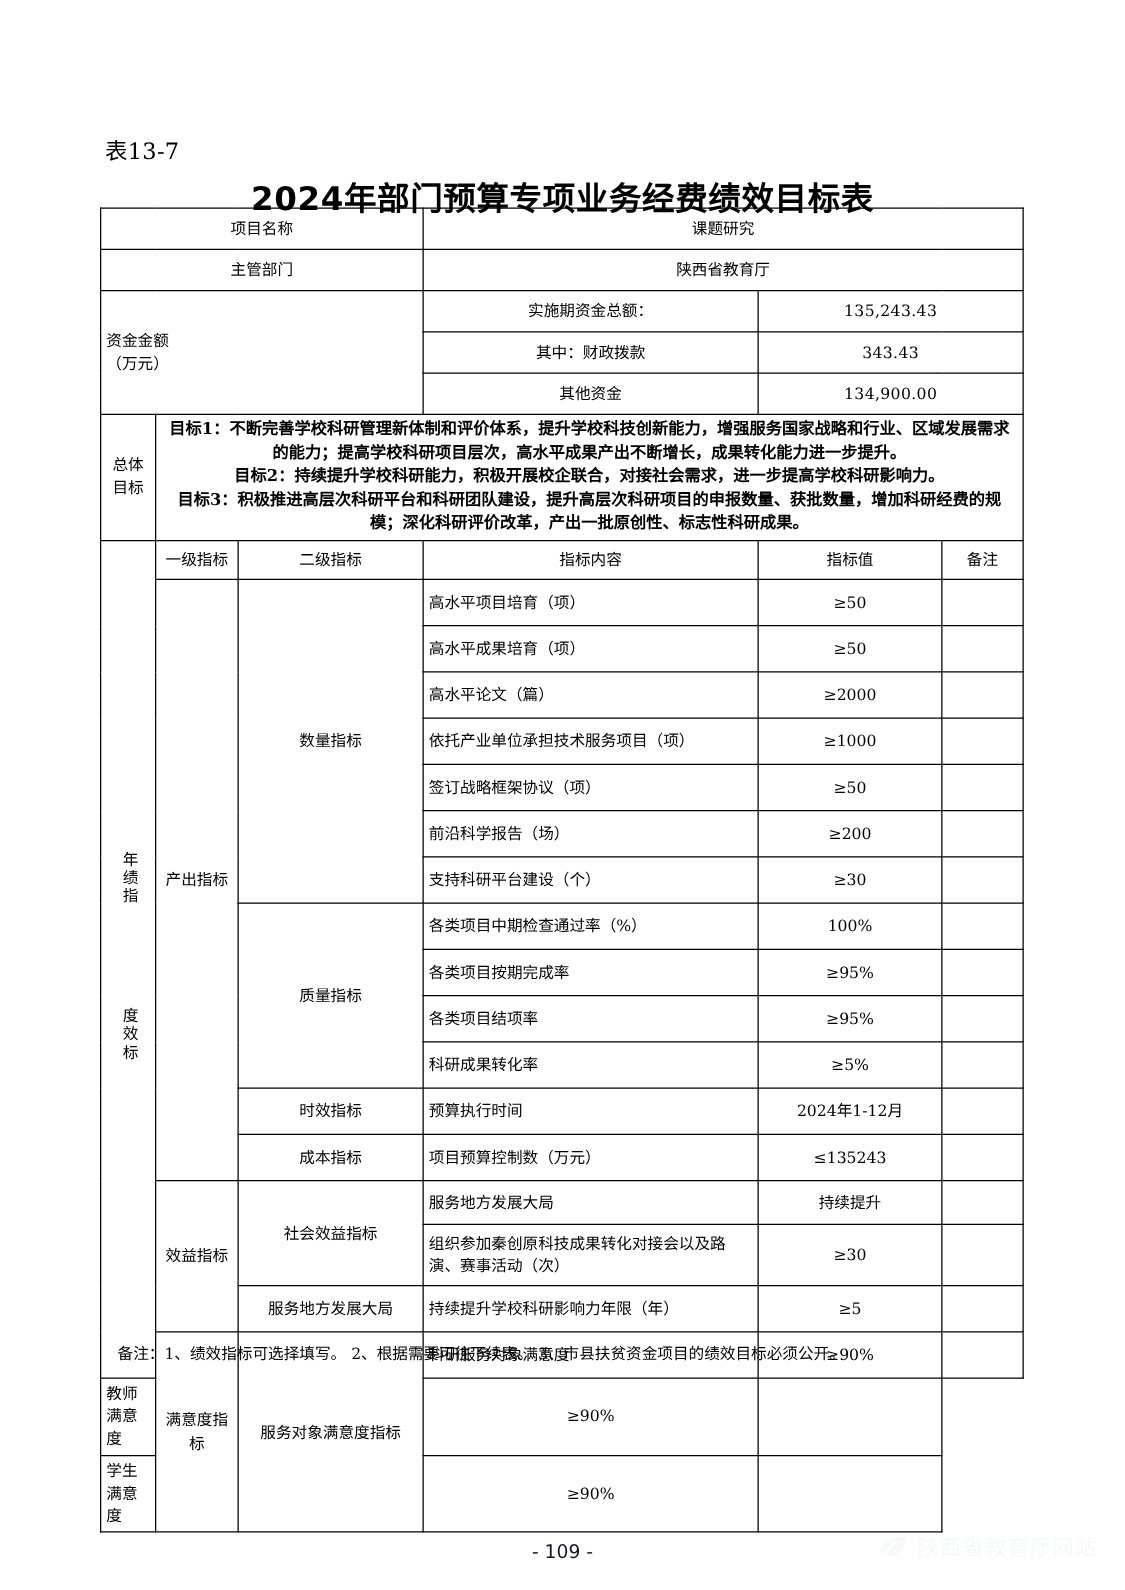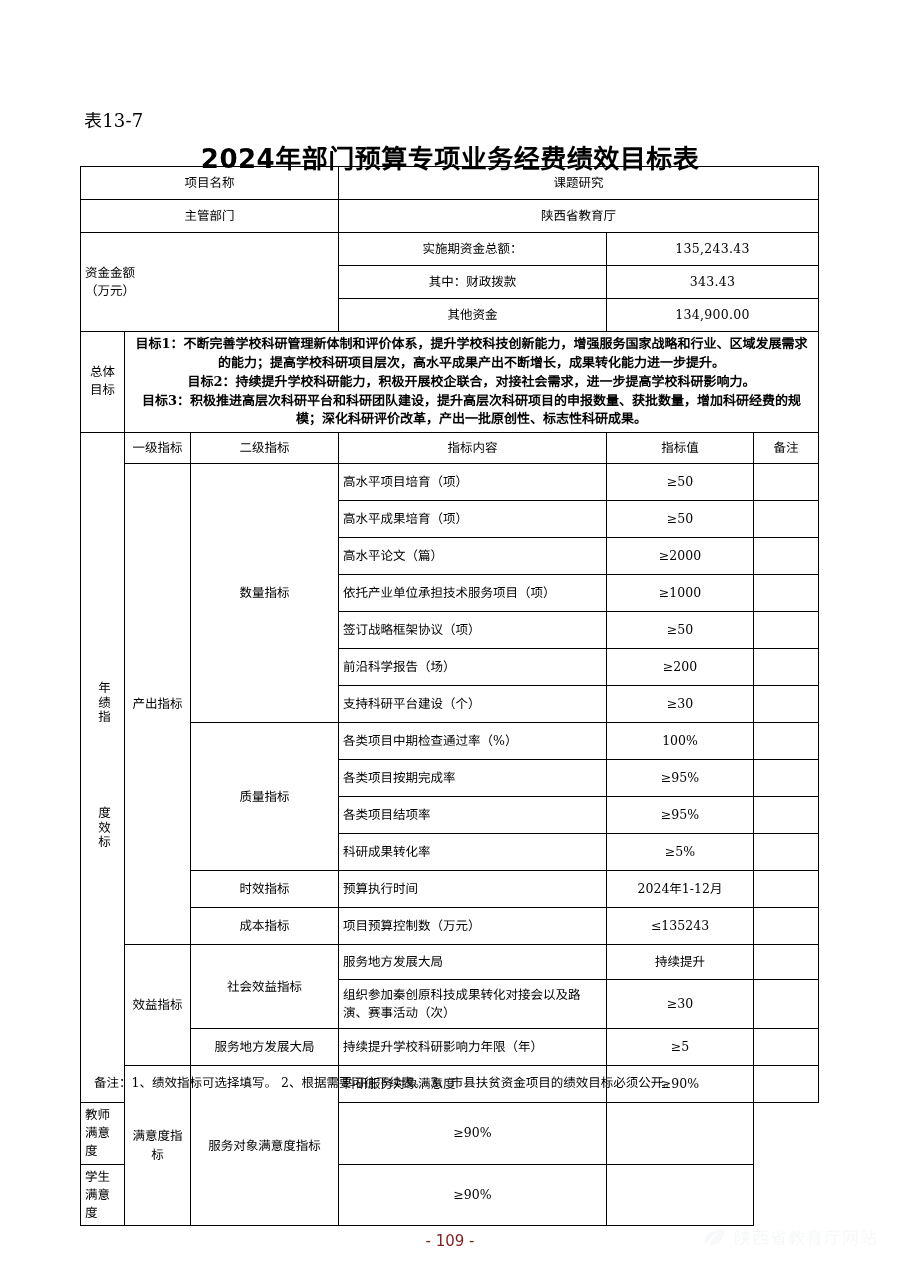--- a/index.html
+++ b/index.html
@@ -118,21 +118,21 @@
 
   
   #page-number {
     position: absolute;
     left: 0;
     top: 1232px;
     width: 900px;
     text-align: center;
     font-size: 15px;
     font-family: "DejaVu Sans", "Liberation Sans", sans-serif;
-    color: #7f1d1d;
+    color: #0f172a;
   }
 
   
   #watermark {
     position: absolute;
     right: 22px;
     top: 1224px;
     display: flex;
     align-items: center;
     gap: 6px;

